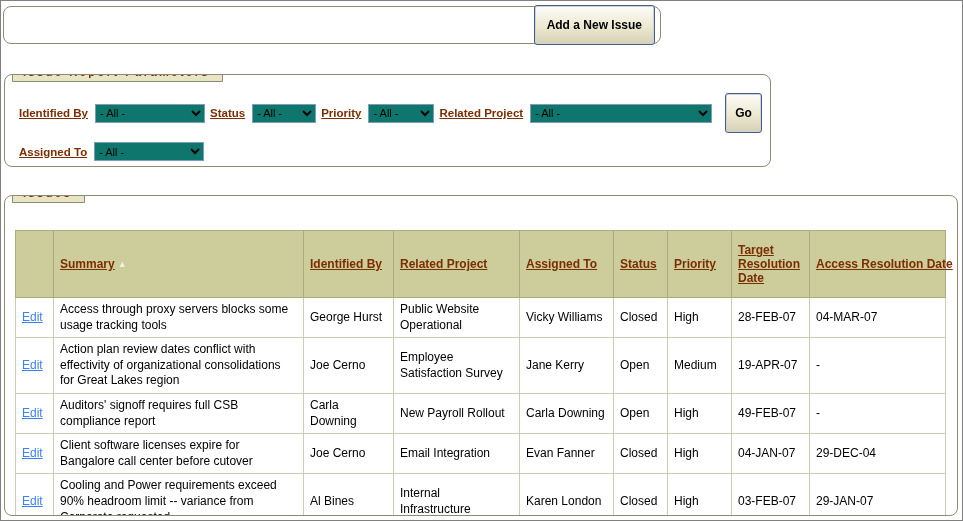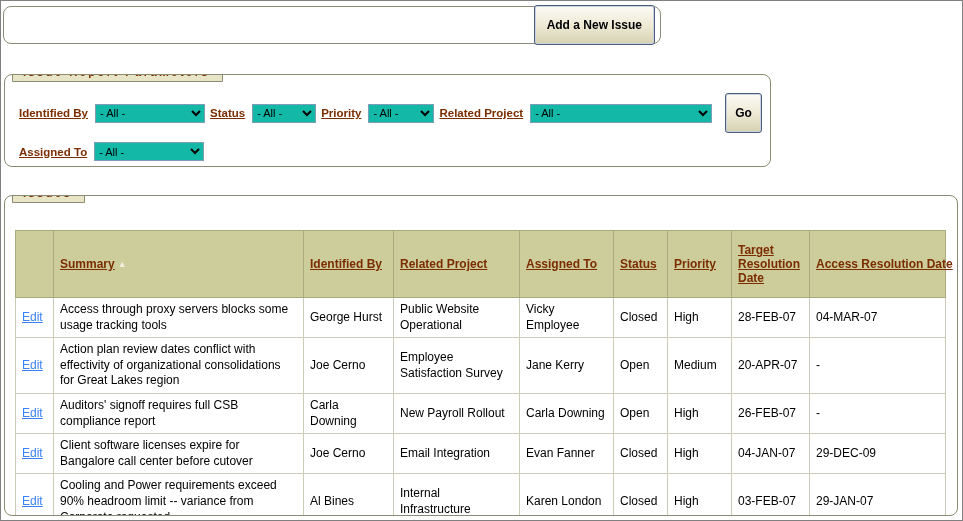--- a/index.html
+++ b/index.html
@@ -84,21 +84,21 @@
     color: #7b2d00;
     text-decoration: underline;
     margin-right: 2px;
     cursor: pointer;
   }
   select.sel {
     font-family: "Liberation Sans", sans-serif;
     font-size: 11px;
     height: 19px;
     border: 1px solid #7f9db9;
-    background: #14b8a6;
+    background: #0f766e;
     color: #000;
   }
   .w110 { width: 110px; }
   .w64  { width: 64px; }
   .w66  { width: 66px; }
   .w182 { width: 182px; }
   .go-btn { margin-left: 8px; }
 
   
   table.report {
@@ -230,58 +230,58 @@
           <span class="hlink">Access Resolution Date</span>
         </th>
       </tr>
     </thead>
     <tbody>
       <tr>
         <td><a class="link" href="#">Edit</a></td>
         <td>Access through proxy servers blocks some usage tracking tools</td>
         <td>George Hurst</td>
         <td>Public Website Operational</td>
-        <td>Vicky Employee</td>
+        <td>Vicky Williams</td>
         <td>Closed</td>
         <td>High</td>
         <td class="c-date">28-FEB-07</td>
         <td class="c-date">04-MAR-07</td>
       </tr>
       <tr>
         <td><a class="link" href="#">Edit</a></td>
         <td>Action plan review dates conflict with effectivity of organizational consolidations for Great Lakes region</td>
         <td>Joe Cerno</td>
         <td>Employee Satisfaction Survey</td>
         <td>Jane Kerry</td>
         <td>Open</td>
         <td>Medium</td>
-        <td class="c-date">20-APR-07</td>
+        <td class="c-date">19-APR-07</td>
         <td class="c-date">-</td>
       </tr>
       <tr>
         <td><a class="link" href="#">Edit</a></td>
         <td>Auditors' signoff requires full CSB compliance report</td>
         <td>Carla Downing</td>
         <td>New Payroll Rollout</td>
         <td>Carla Downing</td>
         <td>Open</td>
         <td>High</td>
-        <td class="c-date">26-FEB-07</td>
+        <td class="c-date">49-FEB-07</td>
         <td class="c-date">-</td>
       </tr>
       <tr>
         <td><a class="link" href="#">Edit</a></td>
         <td>Client software licenses expire for Bangalore call center before cutover</td>
         <td>Joe Cerno</td>
         <td>Email Integration</td>
         <td>Evan Fanner</td>
         <td>Closed</td>
         <td>High</td>
         <td class="c-date">04-JAN-07</td>
-        <td class="c-date">29-DEC-09</td>
+        <td class="c-date">29-DEC-04</td>
       </tr>
       <tr>
         <td><a class="link" href="#">Edit</a></td>
         <td>Cooling and Power requirements exceed 90% headroom limit -- variance from Corporate requested</td>
         <td>Al Bines</td>
         <td>Internal Infrastructure</td>
         <td>Karen London</td>
         <td>Closed</td>
         <td>High</td>
         <td class="c-date">03-FEB-07</td>

